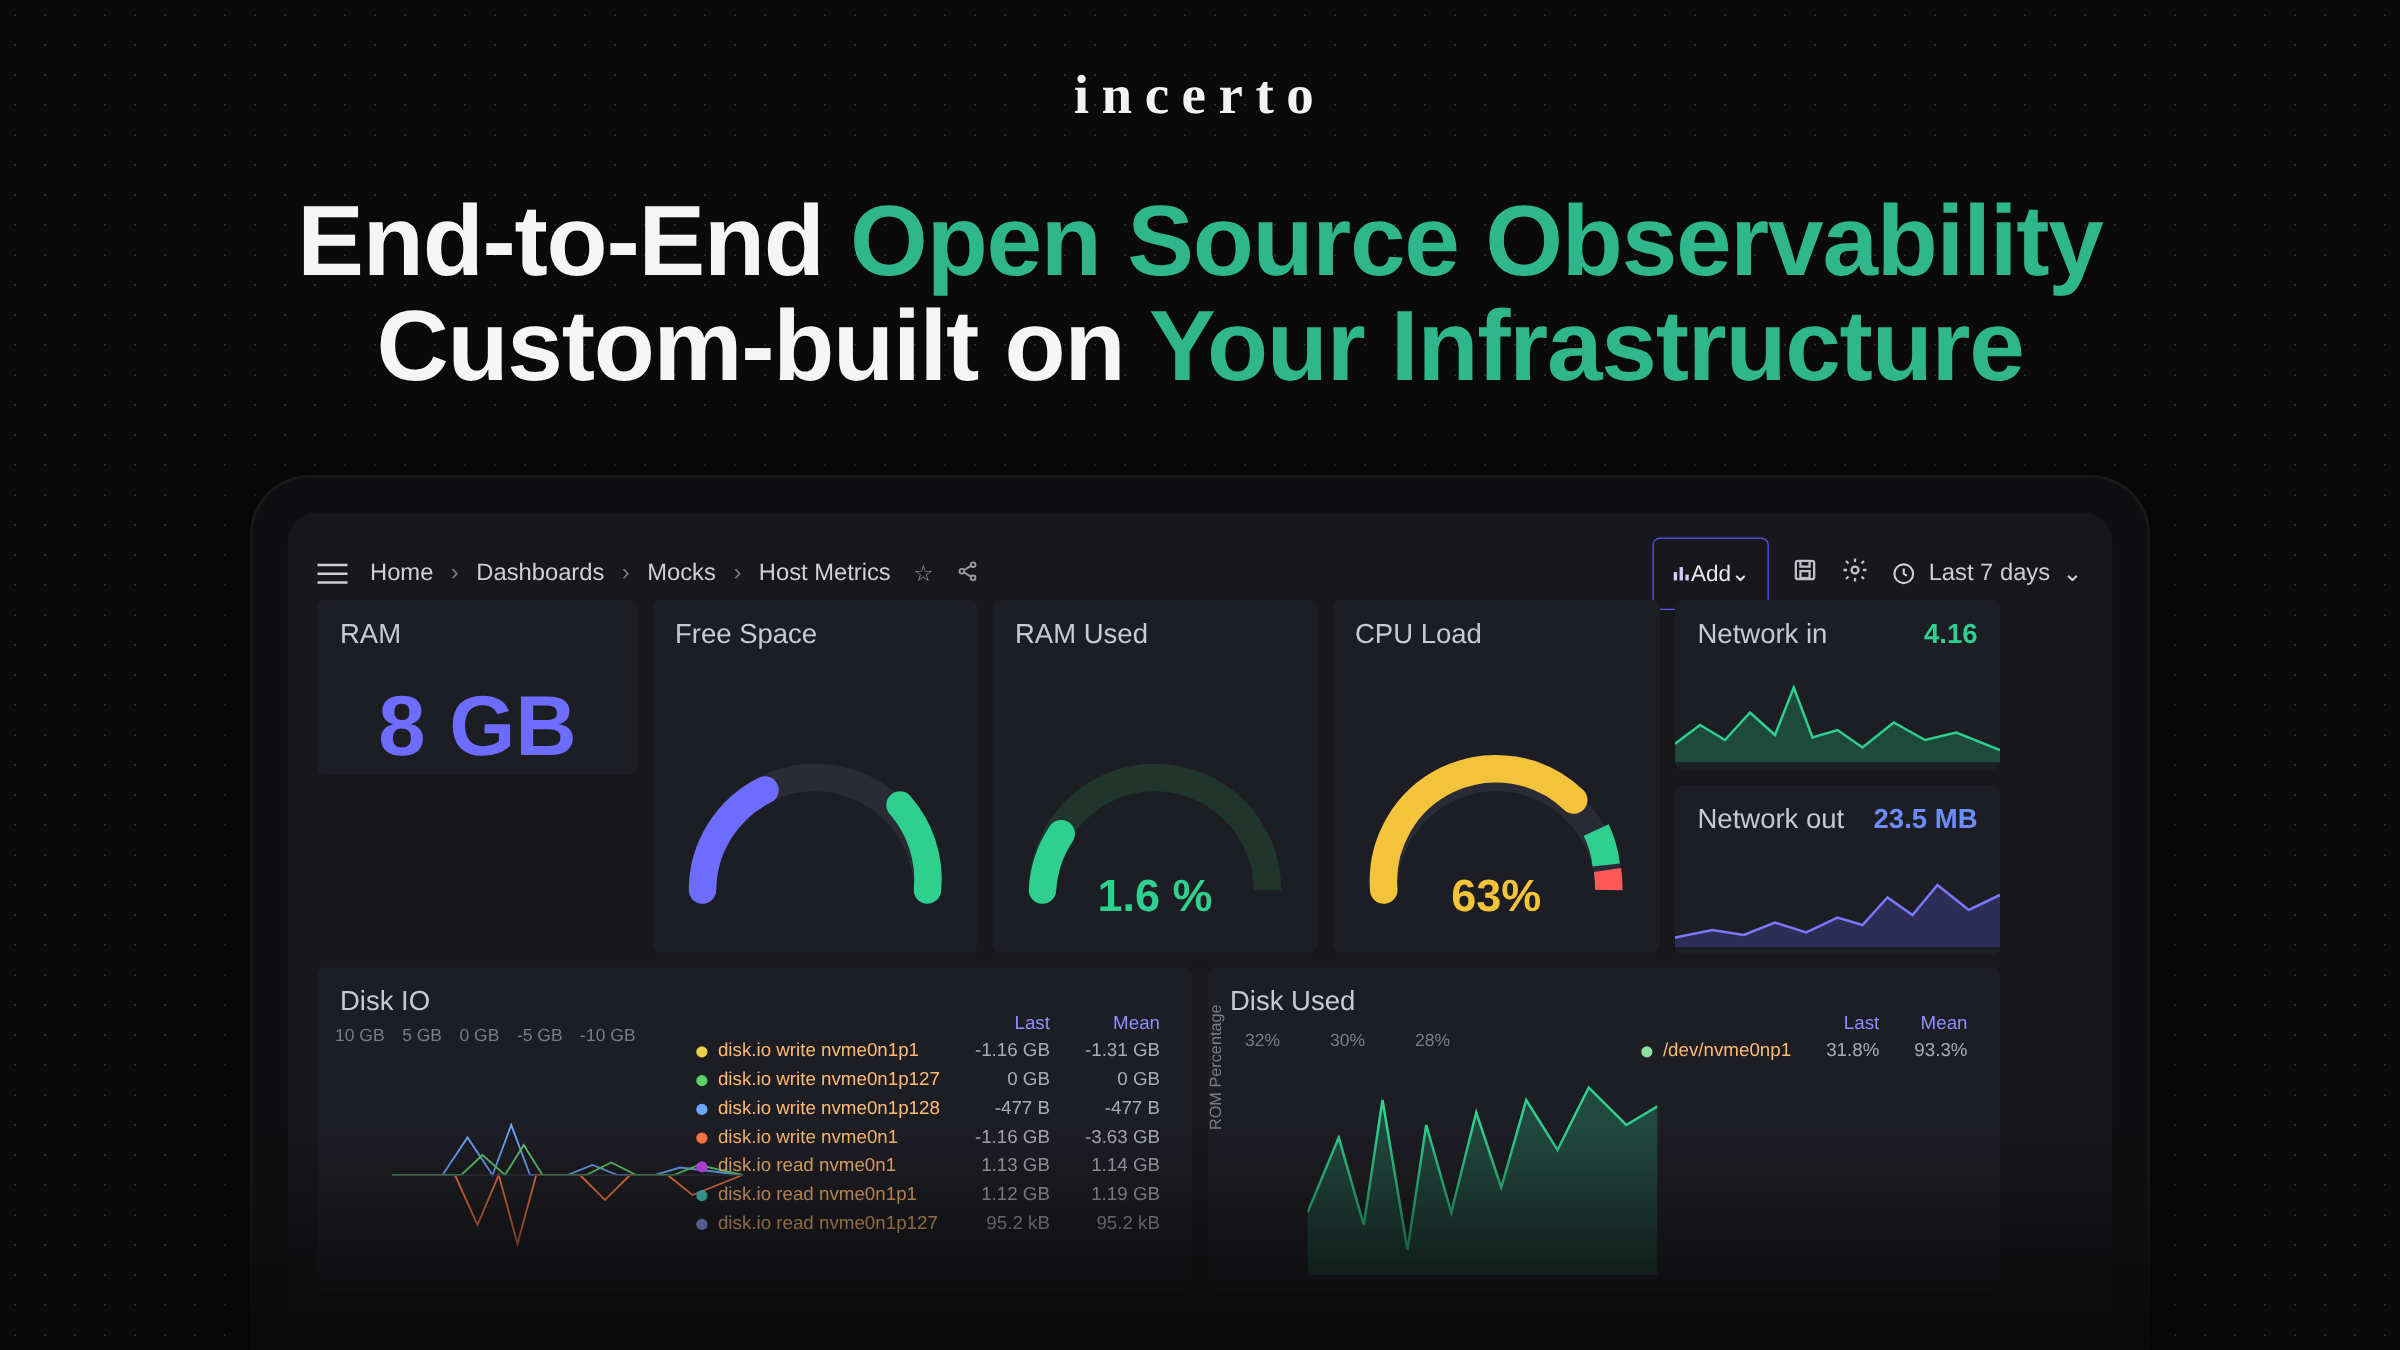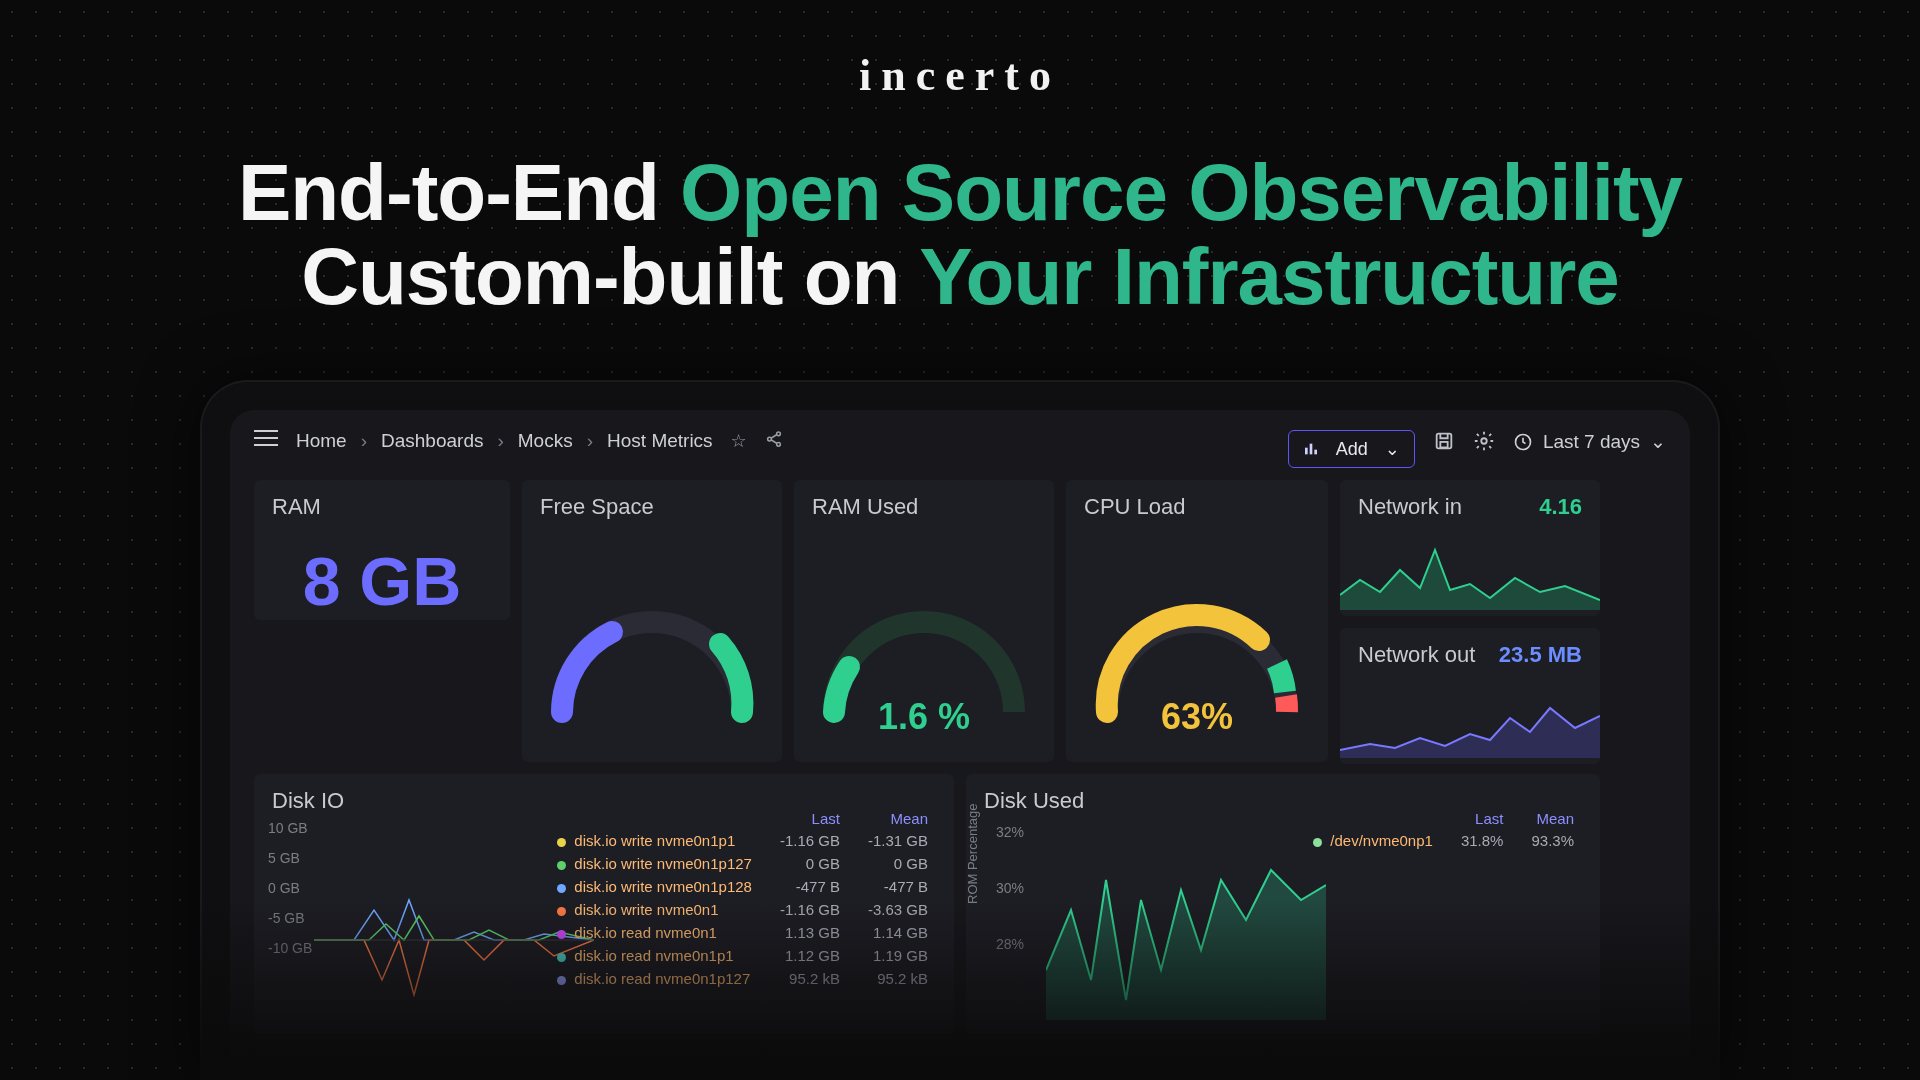--- a/index.html
+++ b/index.html
@@ -40,32 +40,32 @@
 }
 .screen{
   background:#17171c;
   border-radius:24px 24px 0 0;
   height:100%;
   padding:20px 24px 0 24px;
   position:relative;
   overflow:hidden;
 }
 
-.topbar{display:flex;align-items:flex-start;gap:18px;font-size:19px;color:#cfd0d4;}
+.topbar{display:flex;align-items:center;gap:18px;font-size:19px;color:#cfd0d4;}
 .hamburger{display:flex;flex-direction:column;gap:5px;cursor:pointer;}
 .hamburger span{width:24px;height:2px;background:#cfd0d4;display:block;}
 .crumbs{display:flex;align-items:center;gap:14px;}
 .crumbs .sep{color:#7a7c85;}
 .crumbs .link{color:#cfd0d4;cursor:pointer;}
 .star,.share{color:#9a9ca5;cursor:pointer;font-size:18px;}
 .spacer{flex:1}
 .addbtn{
-  display:flex;align-items:center;gap:17px;
+  display:flex;align-items:center;gap:0;
   border:1px solid #5a57ff;border-radius:6px;
-  padding:7px 14px;color:#e8e8f0;cursor:pointer;font-size:18px;
+  padding:17px 14px;color:#e8e8f0;cursor:pointer;font-size:18px;
 }
 .iconbtn{color:#bfc0c8;cursor:pointer;}
 .range{display:flex;align-items:center;gap:10px;color:#cfd0d4;cursor:pointer;font-size:19px;}
 
 .grid{
   position:absolute;left:24px;right:24px;top:70px;bottom:0;
 }
 .panel{
   position:absolute;
   background:#1d1d24;
@@ -100,21 +100,21 @@
 .spark{position:absolute;left:0;right:0;bottom:6px;height:70px;}
 
 .p-diskio{left:0;top:294px;width:700px;height:260px;}
 .p-diskused{left:712px;top:294px;width:634px;height:260px;}
 .legend{position:absolute;right:12px;top:34px;font-size:15px;color:#9a9ca5;}
 .legend table{border-collapse:collapse;}
 .legend th{color:#8d8fff;font-weight:500;padding:2px 14px;text-align:right;}
 .legend td{padding:3px 14px;text-align:right;color:#a9abb4;}
 .legend td.name{text-align:left;color:#fdba74;}
 .dot{display:inline-block;width:9px;height:9px;border-radius:50%;margin-right:8px;vertical-align:middle;}
-.axis{position:absolute;left:14px;top:46px;font-size:14px;color:#7b7d86;display:flex;flex-direction:column;gap:14px;}
+.axis{position:absolute;left:14px;top:46px;font-size:14px;color:#7b7d86;display:flex;flex-direction:row;gap:14px;}
 .chartarea{position:absolute;left:60px;bottom:14px;width:280px;height:160px;}
 .fade{
   position:absolute;left:0;right:0;bottom:0;height:180px;
   background:linear-gradient(to bottom, rgba(10,10,10,0) 0%, rgba(10,10,10,.95) 90%);
   pointer-events:none;
 }
 </style>
 </head>
 <body>
 

